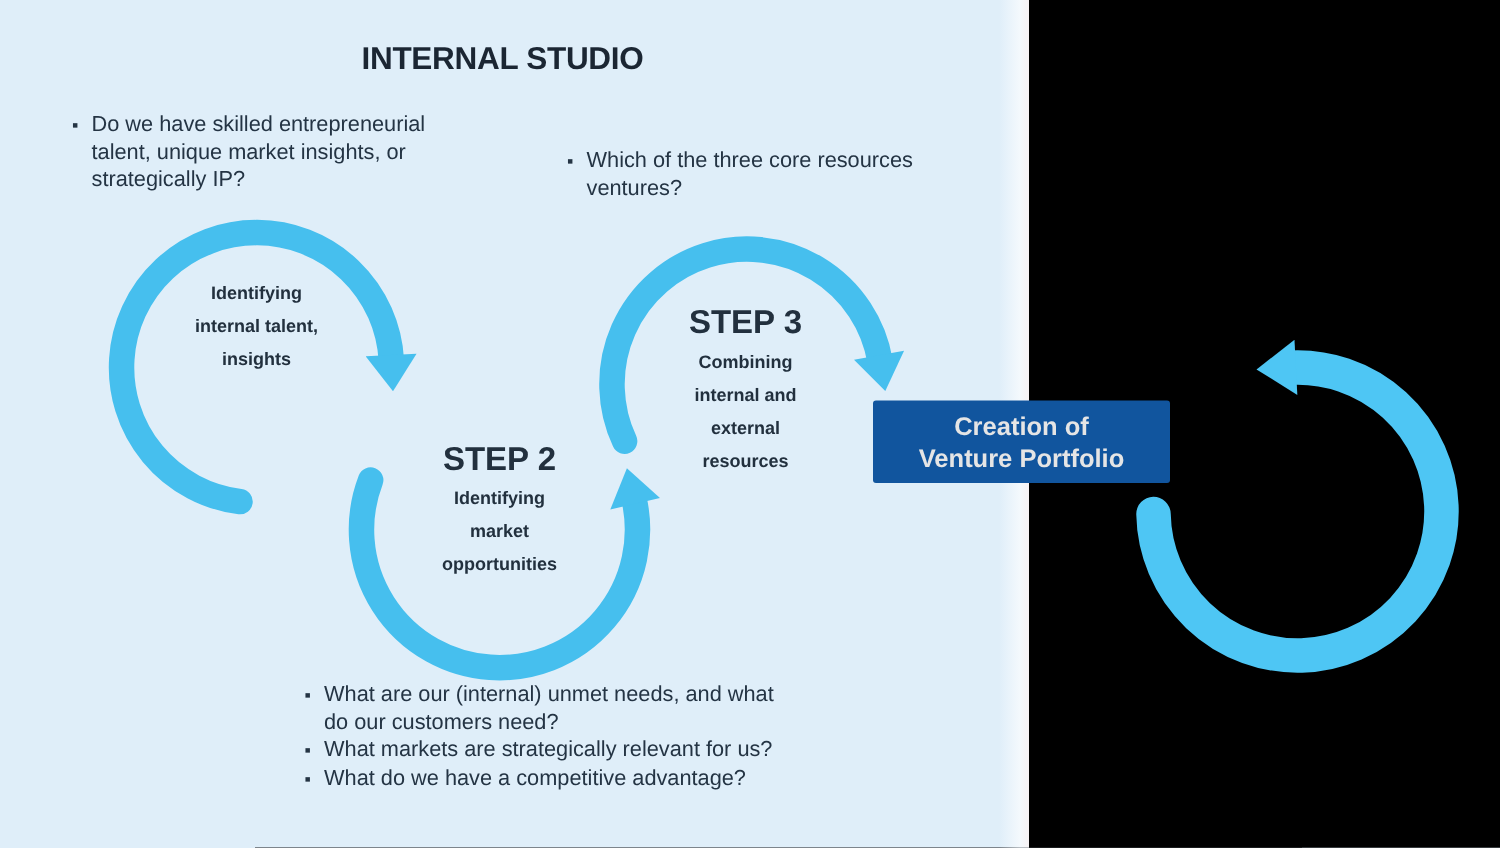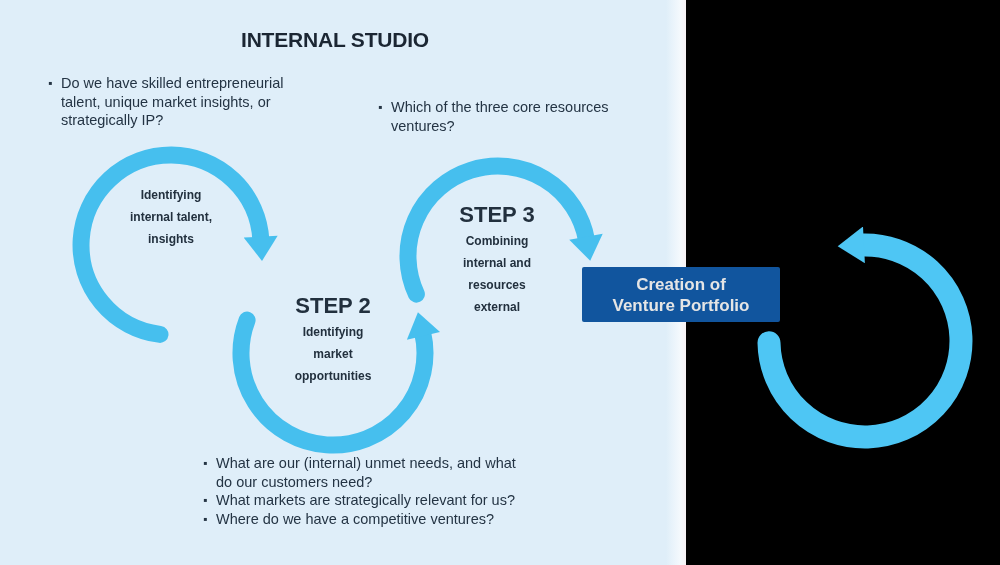--- a/index.html
+++ b/index.html
@@ -56,42 +56,42 @@
 
   <div class="note" style="left:366px;top:98px;margin-left:12px;">
     <div class="ln"><span class="dot">▪</span><span>Which of the three core resources</span></div>
     <div class="ln cont">ventures?</div>
   </div>
 
   <div class="note" style="left:203px;top:454px;">
     <div class="ln"><span class="dot">▪</span><span>What are our (internal) unmet needs, and what</span></div>
     <div class="ln cont">do our customers need?</div>
     <div class="ln"><span class="dot">▪</span><span>What markets are strategically relevant for us?</span></div>
-    <div class="ln"><span class="dot">▪</span><span>Where do we have a competitive ventures?</span></div>
+    <div class="ln"><span class="dot">▪</span><span>What do we have a competitive advantage?</span></div>
   </div>
 
   <div class="step" style="left:71px;top:184px;">
     <div class="step-line">Identifying</div>
     <div class="step-line">internal talent,</div>
     <div class="step-line">insights</div>
   </div>
 
   <div class="step" style="left:233px;top:293px;">
     <div class="step-label">STEP 2</div>
     <div class="step-line">Identifying</div>
     <div class="step-line">market</div>
     <div class="step-line">opportunities</div>
   </div>
 
   <div class="step" style="left:397px;top:202px;text-align:center;">
     <div class="step-label">STEP 3</div>
     <div class="step-line">Combining</div>
     <div class="step-line">internal and</div>
+    <div class="step-line">external</div>
     <div class="step-line">resources</div>
-    <div class="step-line">external</div>
   </div>
 
   <div class="outcome">
     <div>Creation of</div>
     <div>Venture Portfolio</div>
   </div>
 
 </div>
 
 </body></html>

